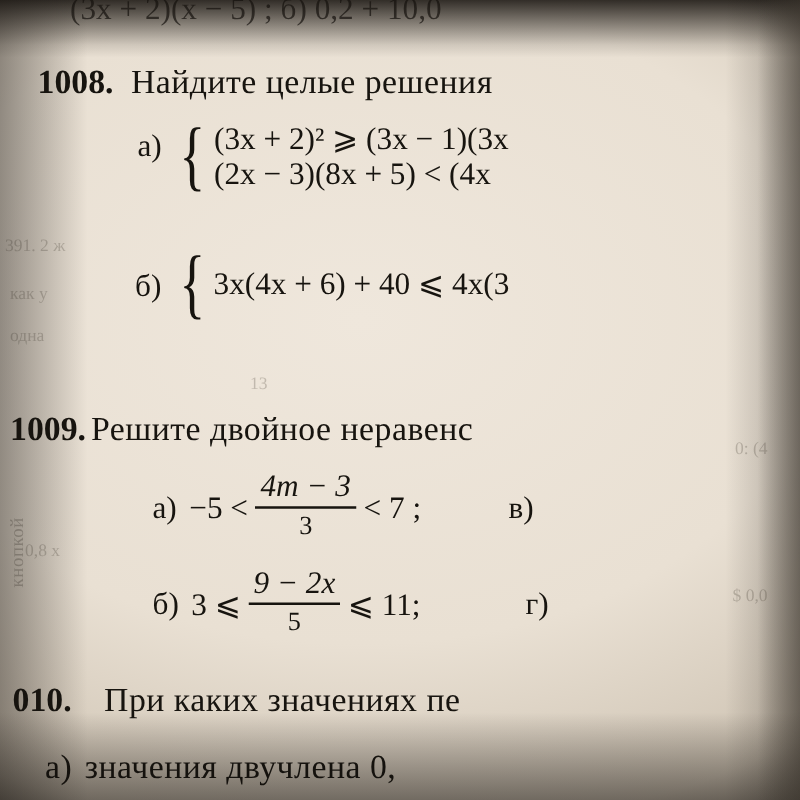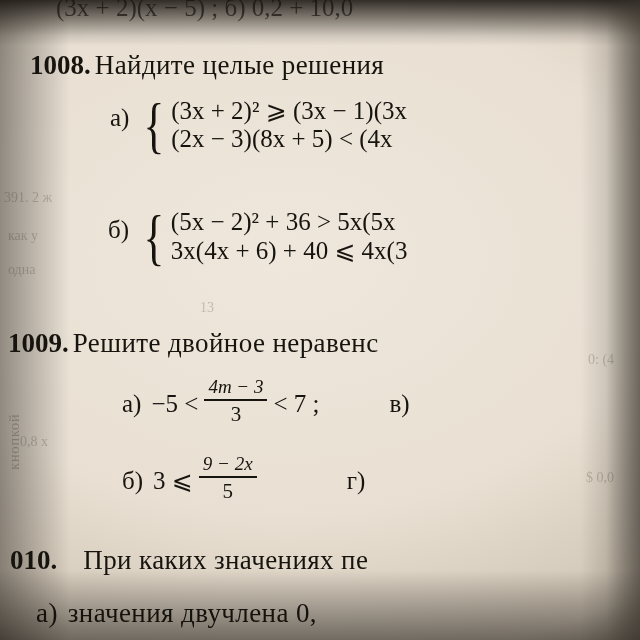--- a/index.html
+++ b/index.html
@@ -127,21 +127,21 @@
   .frac {
     display: inline-flex;
     flex-direction: column;
     align-items: center;
     vertical-align: middle;
     margin: 0 6px;
     position: relative;
     top: -2px;
   }
   .frac .num {
-    font-size: 19px;
+    font-size: 25px;
     padding: 0 4px 1px 4px;
   }
   .frac .bar {
     height: 2px;
     background: #17140f;
     width: 100%;
     min-width: 58px;
   }
   .frac .den {
     font-size: 21px;
@@ -173,21 +173,21 @@
   <div class="ghost2" style="left:4px; top:190px;">391. 2 ж</div>
   <div class="ghost2" style="left:8px; top:228px;">как у</div>
   <div class="ghost2" style="left:8px; top:262px;">одна</div>
   <div class="ghost2" style="left:200px; top:300px;">13</div>
   <div class="ghost2" style="left:588px; top:352px;">0: (4</div>
   <div class="ghost2" style="left:20px; top:434px;">0,8 х</div>
   <div class="ghost2" style="left:586px; top:470px;">$ 0,0</div>
 
   <div class="block" style="left:30px; top:50px;">
     <span class="exnum">1008.</span>
-    <span class="extitle" style="">Найдите целые решения</span>
+    <span class="extitle" style="margin-left:10px;">Найдите целые решения</span>
   </div>
 
   <div class="block" style="left:110px; top:96px;">
     <div class="rowline">
       <span class="letter" style="margin-right:10px; align-self:flex-start; padding-top:8px;">а)</span>
       <span class="sys">
         <span class="brace">{</span>
         <span class="sysrows">
           <span class="math">(3x + 2)² ⩾ (3x − 1)(3x</span>
           <span class="math">(2x − 3)(8x + 5) &lt; (4x</span>
@@ -195,21 +195,20 @@
       </span>
     </div>
   </div>
 
   <div class="block" style="left:108px; top:208px;">
     <div class="rowline">
       <span class="letter" style="margin-right:10px; align-self:flex-start; padding-top:8px;">б)</span>
       <span class="sys">
         <span class="brace">{</span>
         <span class="sysrows">
-          <span class="math">(5x − 2)² + 36 &gt; 5x(5x</span>
           <span class="math">3x(4x + 6) + 40 ⩽ 4x(3</span>
         </span>
       </span>
     </div>
   </div>
 
   <div class="block" style="left:8px; top:328px;">
     <span class="exnum">1009.</span>
     <span class="extitle" style="margin-left:0;">Решите двойное неравенс</span>
   </div>
@@ -230,20 +229,21 @@
 
   <div class="block" style="left:122px; top:455px;">
     <div class="rowline">
       <span class="letter" style="margin-right:10px;">б)</span>
       <span class="math">3 ⩽</span>
       <span class="frac">
         <span class="num it">9 − 2x</span>
         <span class="bar"></span>
         <span class="den">5</span>
       </span>
+      <span class="math">⩽ 11;</span>
       <span class="math" style="margin-left:84px;">г)</span>
     </div>
   </div>
 
   <div class="block" style="left:10px; top:545px;">
     <span class="exnum">010.</span>
     <span class="extitle" style="margin-left:22px;">При каких значениях пе</span>
   </div>
 
   <div class="block" style="left:36px; top:598px;">

